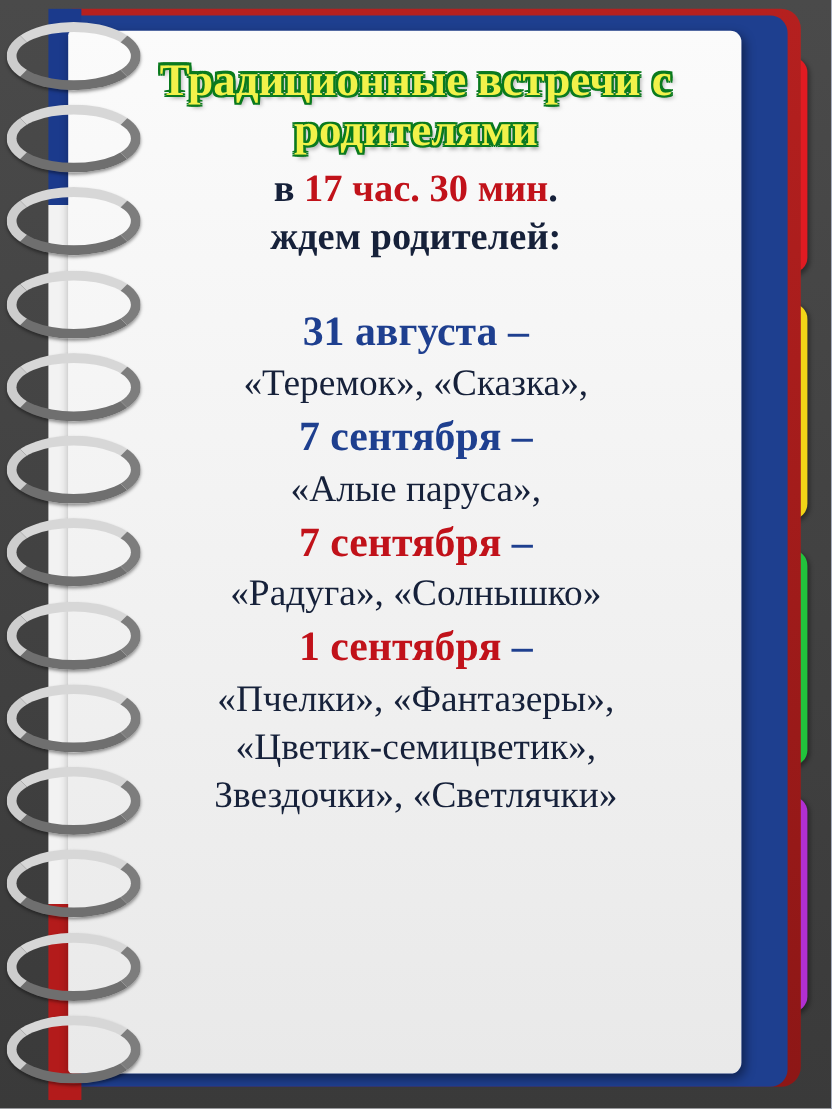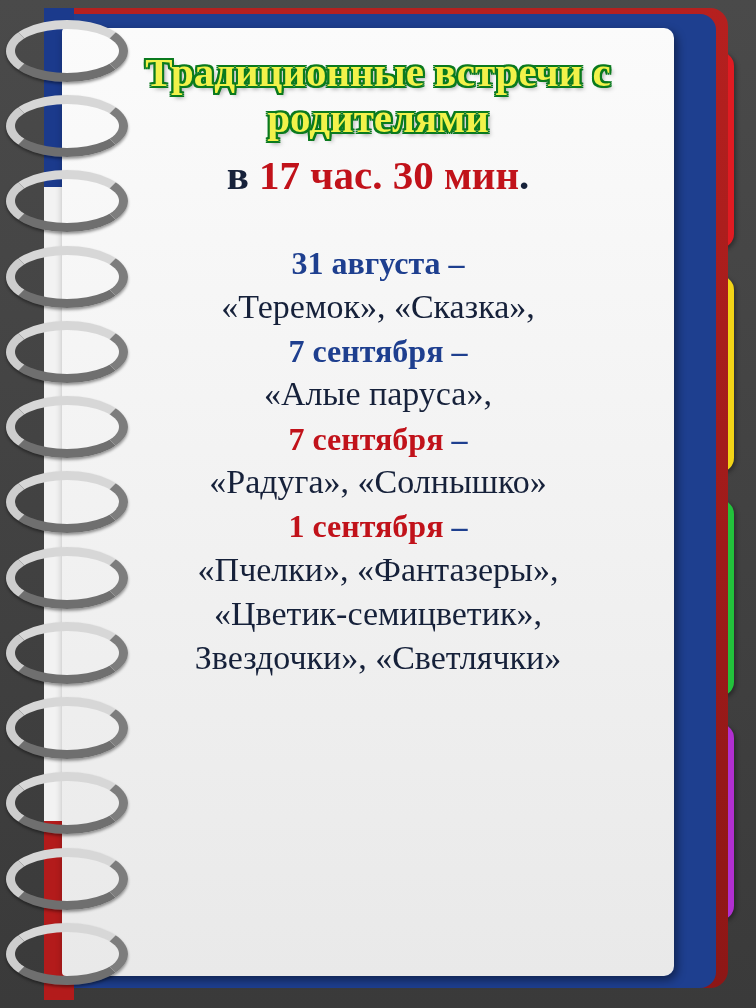--- a/index.html
+++ b/index.html
@@ -139,42 +139,42 @@
        2px  2px 0 #0a7a1e,
        0px  2px 0 #0a7a1e,
        0px -2px 0 #0a7a1e,
        2px  0px 0 #0a7a1e,
       -2px  0px 0 #0a7a1e,
        3px 3px 4px rgba(0,0,0,0.35);
     margin: 0 0 6px 0;
   }
 
   .line-time {
-    font-size: 41px;
+    font-size: 35px;
     font-weight: bold;
     color: #16213a;
     line-height: 1.25;
     margin-top: 8px;
   }
   .time-accent {
     color: #c1121a;
     font-weight: bold;
   }
   .line-wait {
     font-size: 35px;
     font-weight: bold;
     color: #16213a;
     line-height: 1.2;
   }
 
   .schedule {
     margin-top: 42px;
   }
   .sched-date {
-    font-size: 32px;
+    font-size: 38px;
     font-weight: bold;
     color: #1e3f8f;
     line-height: 1.3;
   }
   .sched-date .dash {
     color: #1e3f8f;
   }
   .sched-names {
     font-size: 34px;
     font-weight: normal;
@@ -205,20 +205,21 @@
   <div class="flag-strip"></div>
 
   <div class="page">
     <div class="page-inner">
       <div class="title">Традиционные встречи с родителями</div>
 
       <div class="line-time">
         <span>в</span>
         <span class="time-accent">17 час. 30 мин</span><span>.</span>
       </div>
+      <div class="line-wait">ждем родителей:</div>
 
       <div class="schedule">
 
         <div class="sched-block">
           <div class="sched-date date-blue">
             <span>31 августа</span>
             <span class="dash">–</span>
           </div>
           <div class="sched-names">«Теремок», «Сказка»,</div>
         </div>

